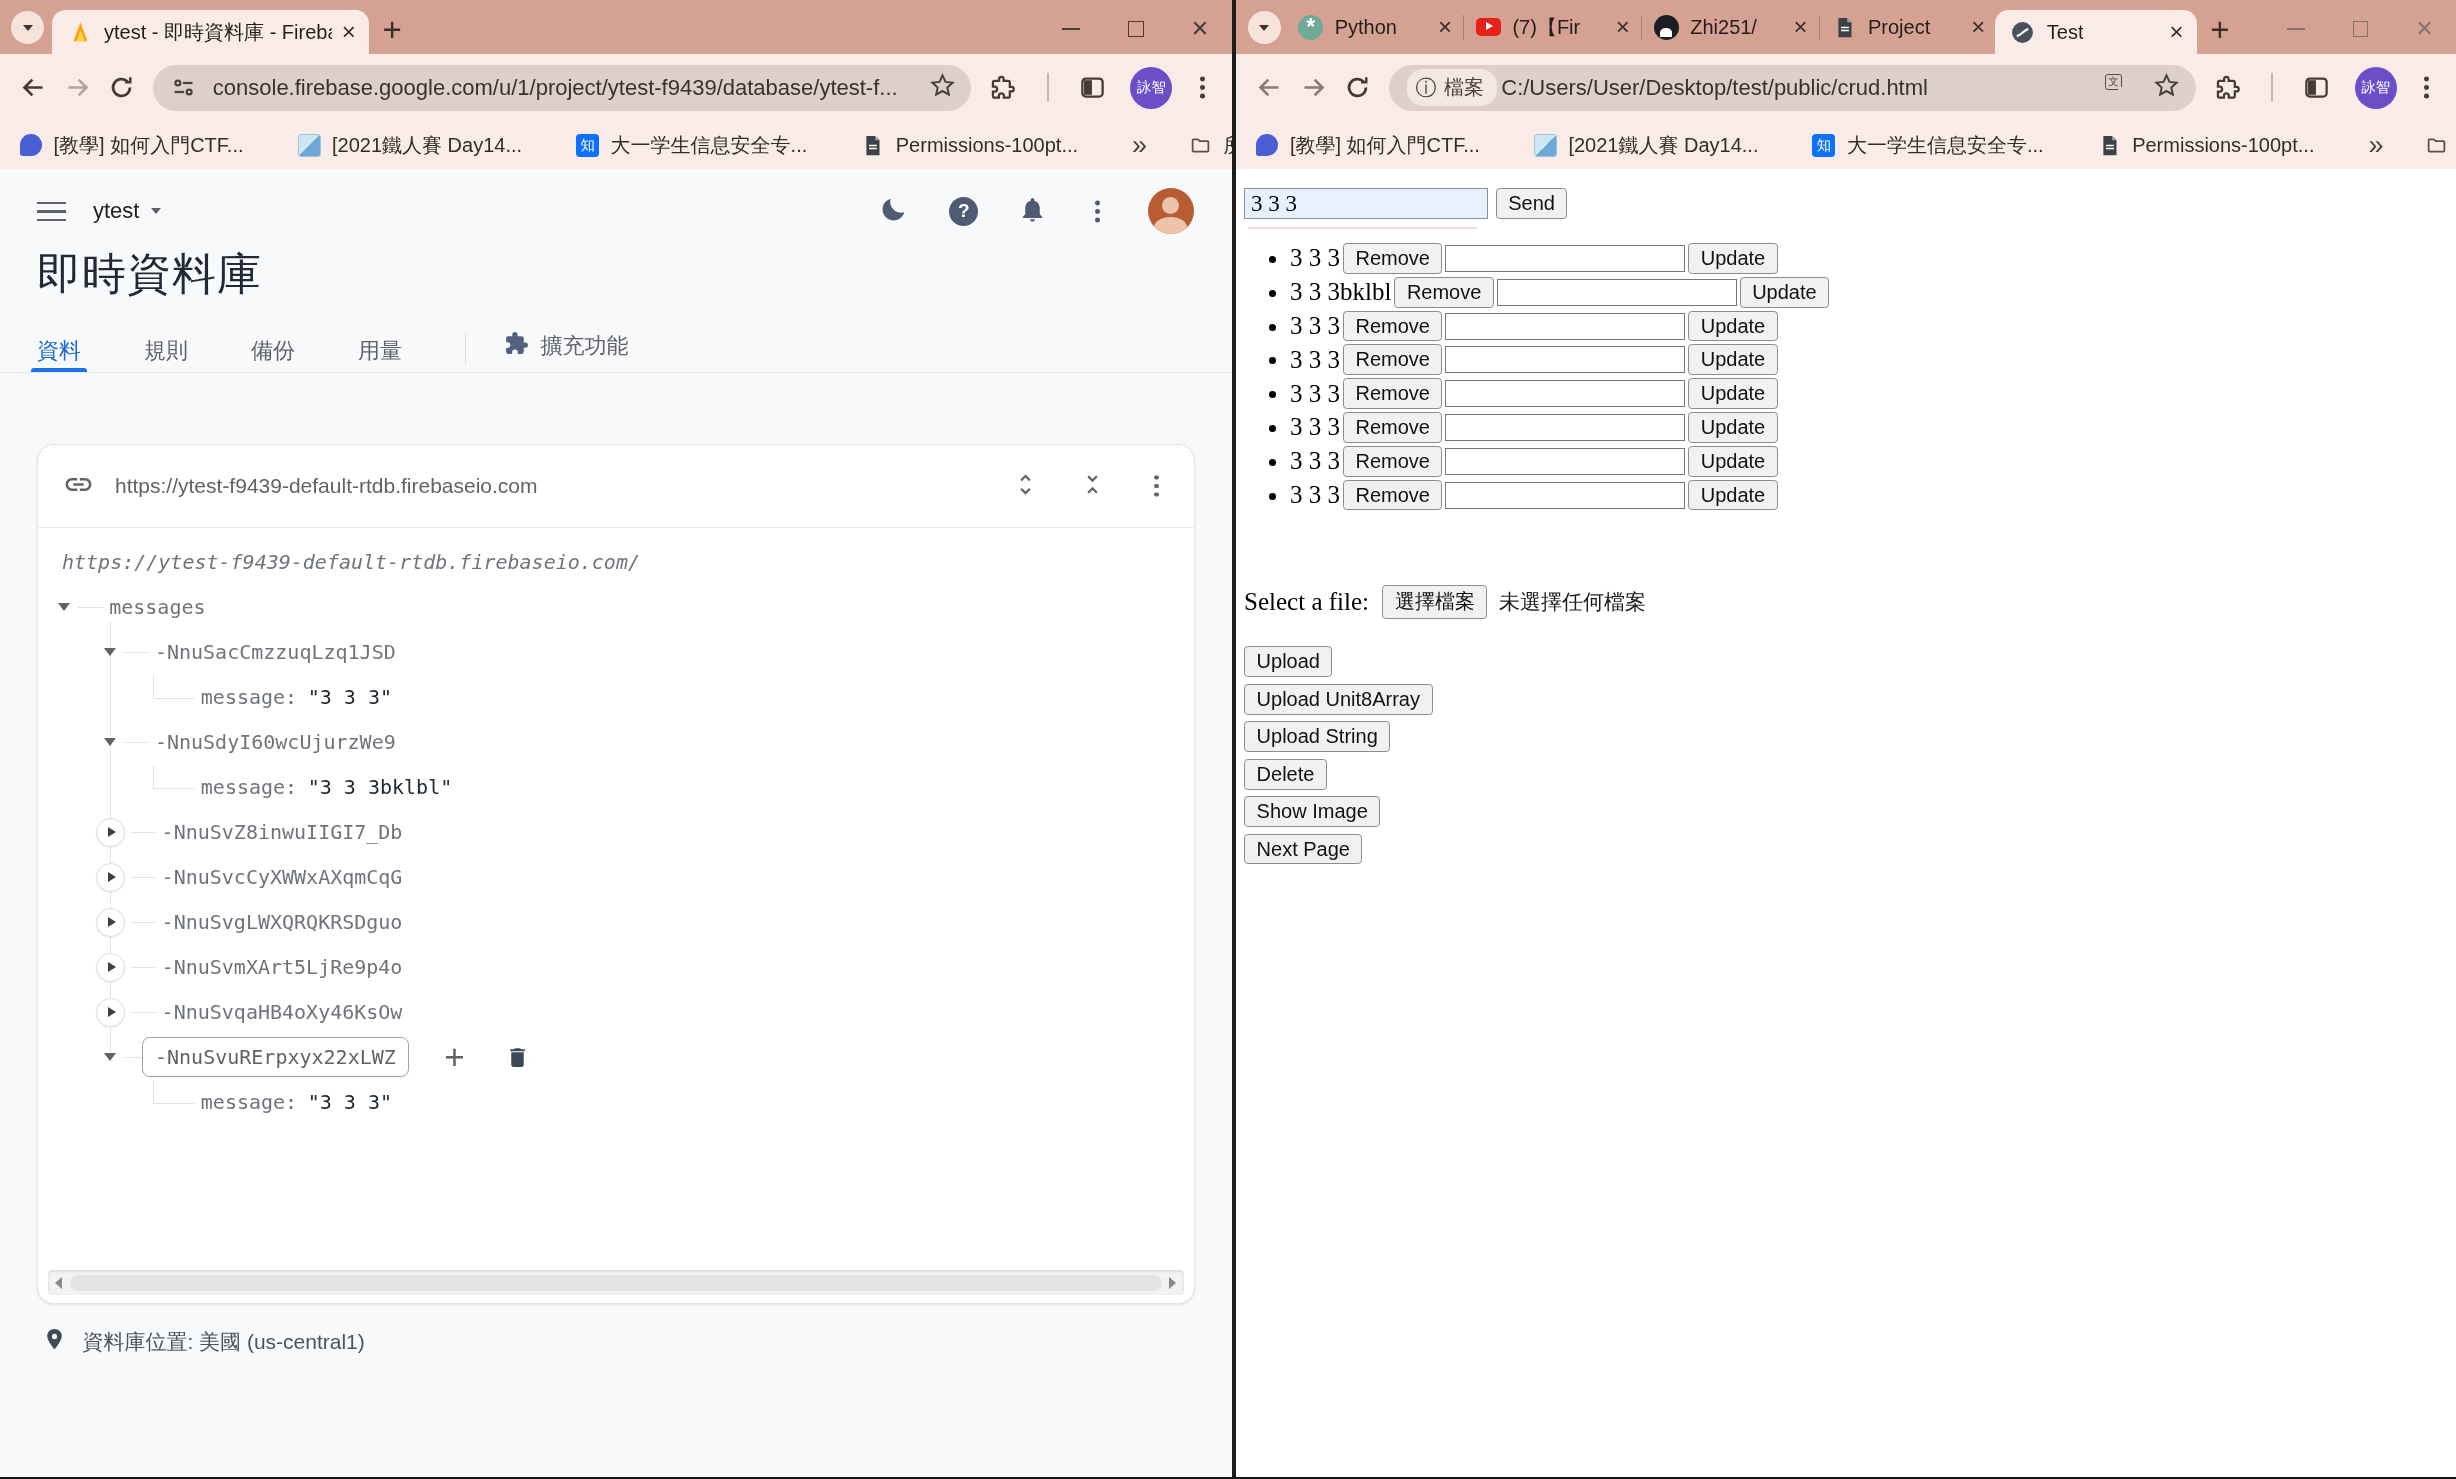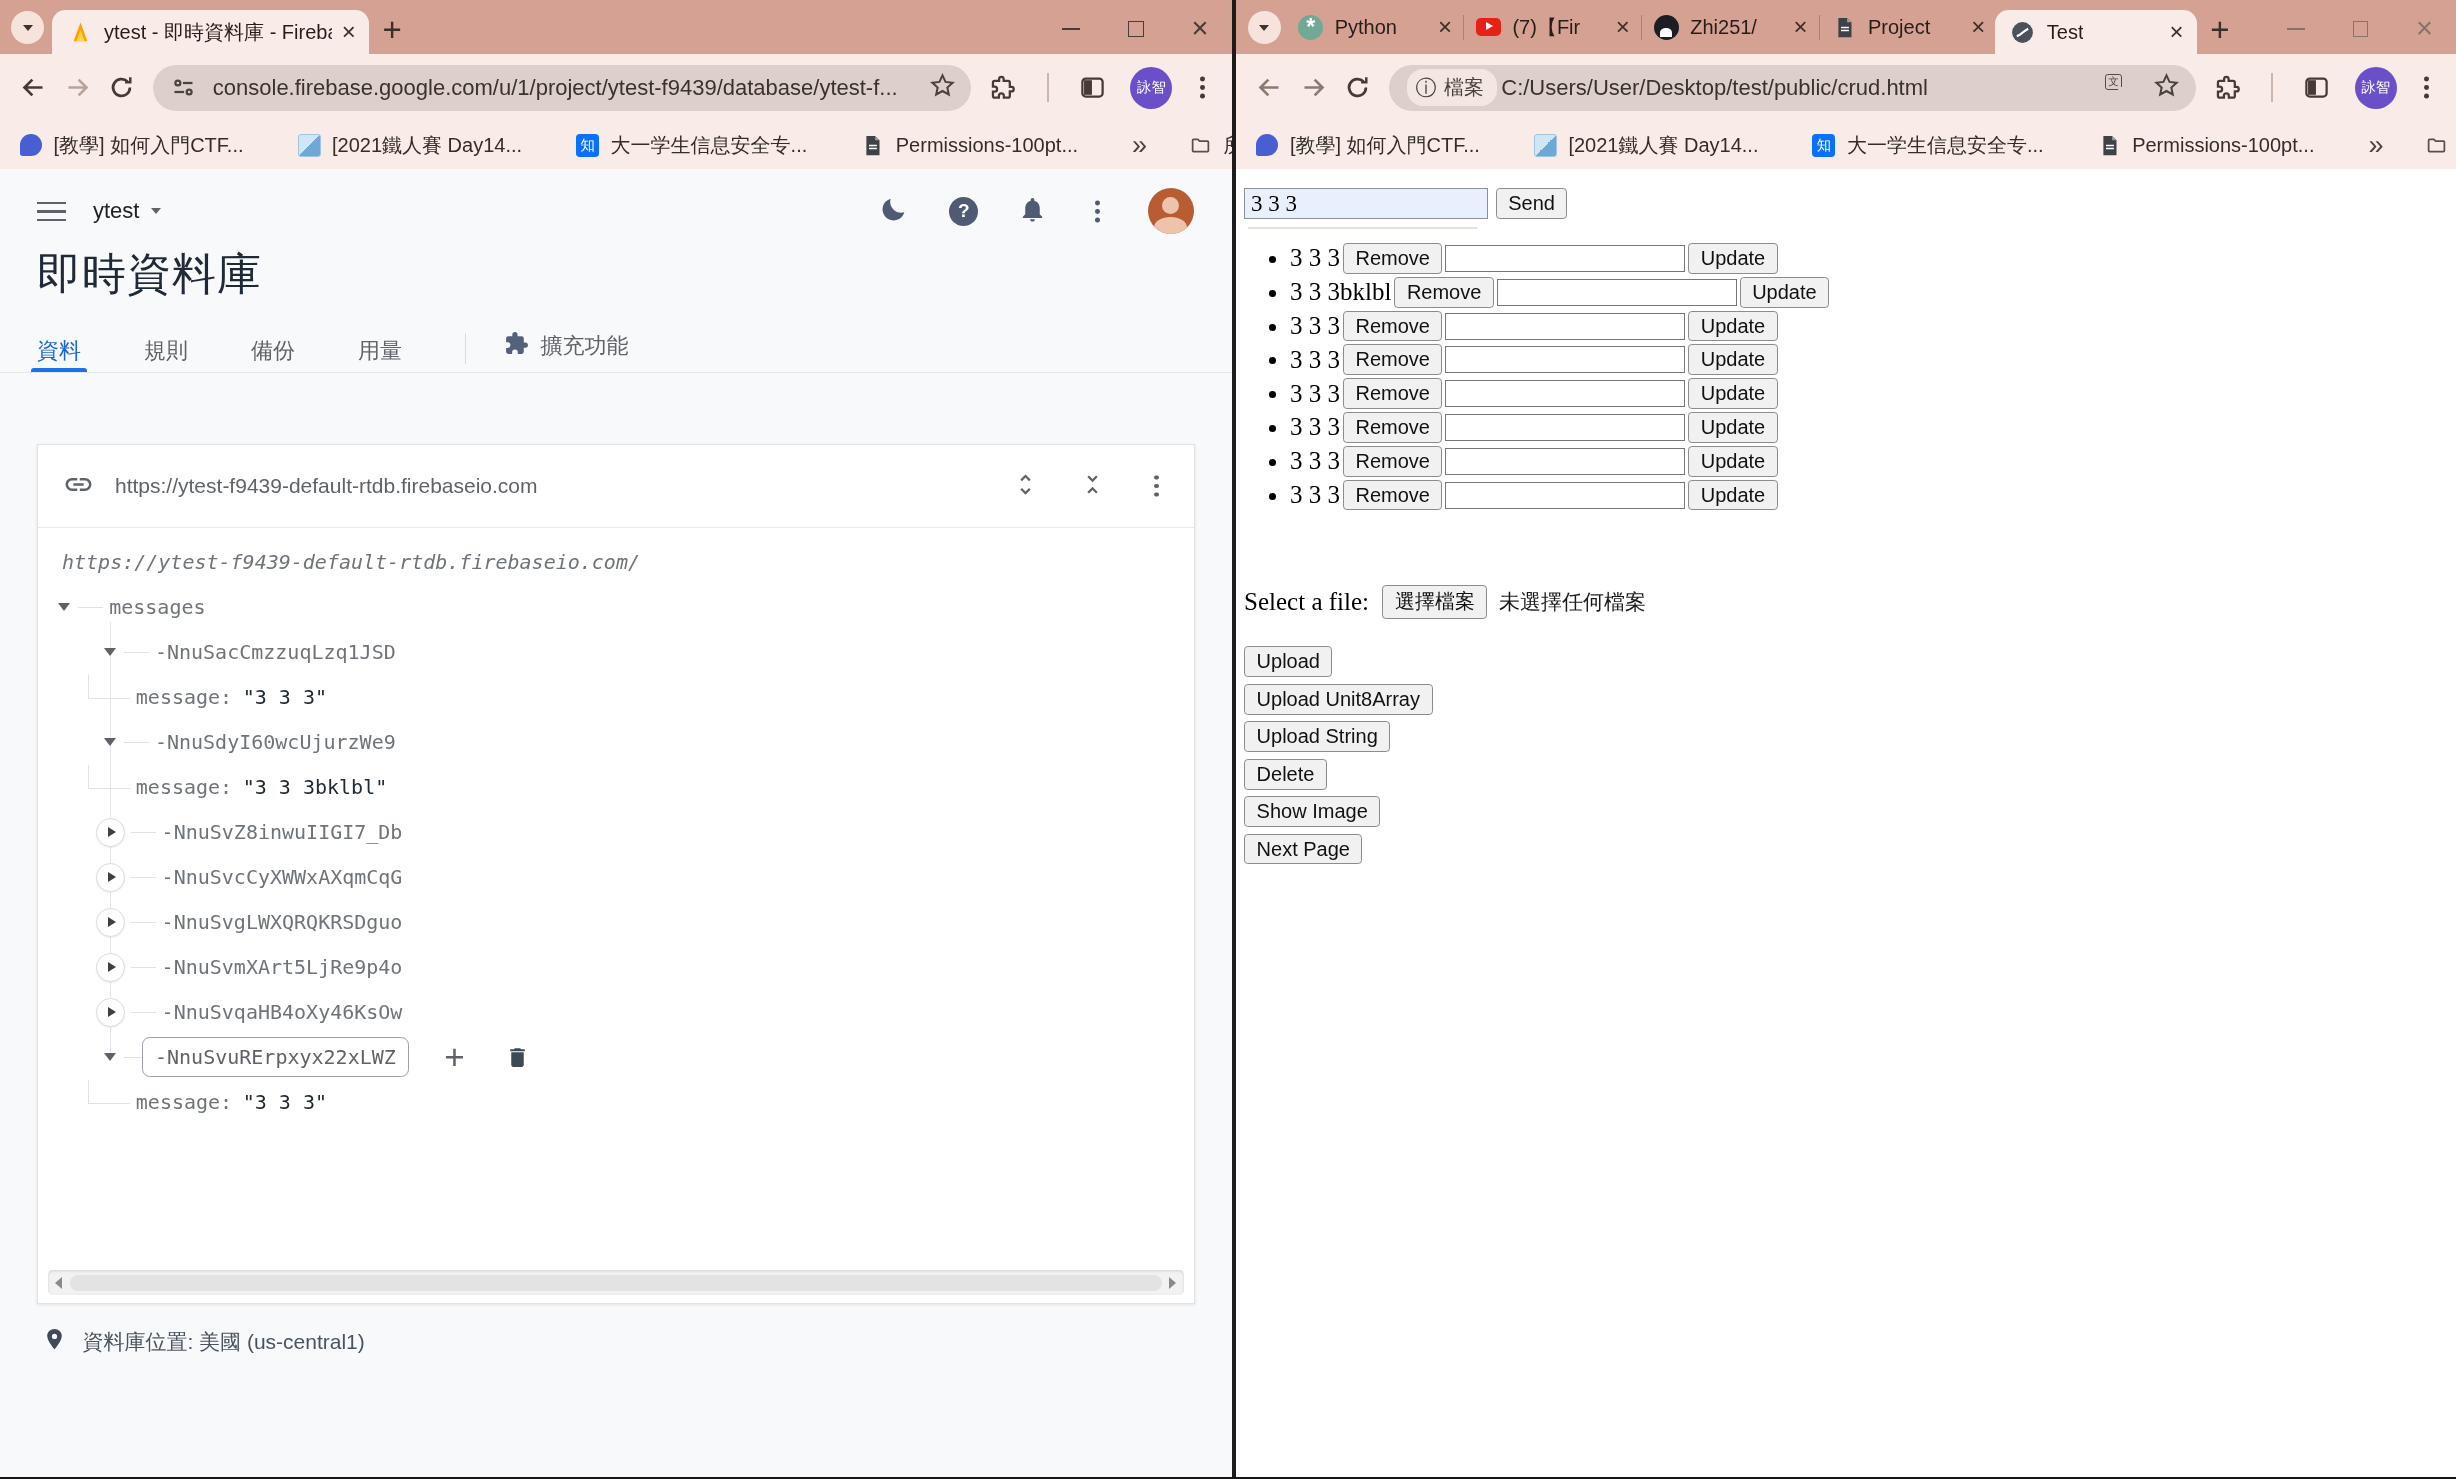--- a/index.html
+++ b/index.html
@@ -86,33 +86,33 @@
   .fb-avatar::after { content:""; position:absolute; left:6.7px; top:29px; width:33px; height:21px; border-radius:50% 50% 0 0; background:#eec3ab; }
   .fb-h1 { font-size:44px; font-weight:400; color:#1f2a38; padding-left:37px; margin-top:7px; letter-spacing:1px; }
   .fb-tabsrow { margin-top:25px; padding:0 37px; display:flex; align-items:flex-end; height:44px; border-bottom:1px solid #e4e6e9; }
   .fb-tab { font-size:22px; color:#5f6368; margin-right:63px; padding-bottom:6px; position:relative;text-align:center; }
   .fb-tab.active { color:#1967d2; }
   .fb-tab.active::after { content:""; position:absolute; left:-5.8px; right:-5.8px; bottom:0; height:3.8px; background:#1a73e8; border-radius:2.9px 2.9px 0 0; }
   .fb-tab-sep { width:1px; height:31px; background:#dadce0; margin:0 38px 7.7px 0; }
   .fb-ext { display:flex; padding-bottom:11.5px; }
   .fb-ext .lbl { font-size:22px; color:#5f6368; margin-left:11.5px; }
 
-  .db-card { margin:71px 37px 0; height:860px; background:#fff; border:1px solid #e1e3e6; border-radius:0; box-shadow:0 1px 2.9px rgba(60,64,67,.12); position:relative; }
+  .db-card { margin:71px 37px 0; height:860px; background:#fff; border:1px solid #e1e3e6; border-radius:17px; box-shadow:0 1px 2.9px rgba(60,64,67,.12); position:relative; }
   .db-head { height:83px; display:flex; align-items:center; padding:0 27px 0 25px; border-bottom:1px solid #e8eaed; }
   .db-url { flex:1; font-size:21px; color:#5f6368; margin-left:21px; }
   .db-head-icons { display:flex; align-items:center; gap:40px; }
 
   .db-tree { position:relative; padding-top:11.5px; font-family:"DejaVu Sans Mono",monospace; }
   .vline { position:absolute; left:72px; top:94px; width:1px; height:436px; background:#e2e5e9; }
   .t-row { height:45px; display:flex; align-items:center; font-size:20px; color:#6f747a; position:relative; }
   .t-root { padding-left:24px;font-style:italic; }
   .t-l1 { padding-left:17.3px; }
   .t-l2x { padding-left:63px; }
   .t-l2c { padding-left:58px; }
-  .t-l3 { padding-left:50px; }
+  .t-l3 { padding-left:115px; }
   .aw { width:17.3px; display:flex; justify-content:center; flex-shrink:0; }
   .arr-down { width:0; height:0; border-left:6.7px solid transparent; border-right:6.7px solid transparent; border-top:8.6px solid #5f6368; }
   .arr-circle { width:29px; height:29px; border:1px solid #dadce0; border-radius:50%; background:#fff; display:flex; align-items:center; justify-content:center; box-shadow:0 1px 1.9px rgba(0,0,0,.07); flex-shrink:0; z-index:1; }
   .tri-r { width:0; height:0; border-top:5.8px solid transparent; border-bottom:5.8px solid transparent; border-left:8.6px solid #3c4043; margin-left:2.9px; }
   .hline { width:25px; height:1px; background:#dfe2e6; margin:0 5.8px; flex-shrink:0; }
   .elbow { width:42px; height:24px; border-left:1px solid #dfe2e6; border-bottom:1px solid #dfe2e6; align-self:flex-start; margin-right:5.8px; flex-shrink:0; }
   .t-val { color:#202a33; margin-left:10.6px; }
   .t-box { border:1.4px solid #9aa0a6; border-radius:7.7px; padding:6.7px 12.5px; margin-left:-13.4px; background:#fff; color:#5f6368; z-index:1; }
   .t-plus { font-size:35px; font-weight:300; color:#5f6368; margin-left:35px; font-family:"Liberation Sans",sans-serif; }
   .t-trash { margin-left:40px; display:flex; }

